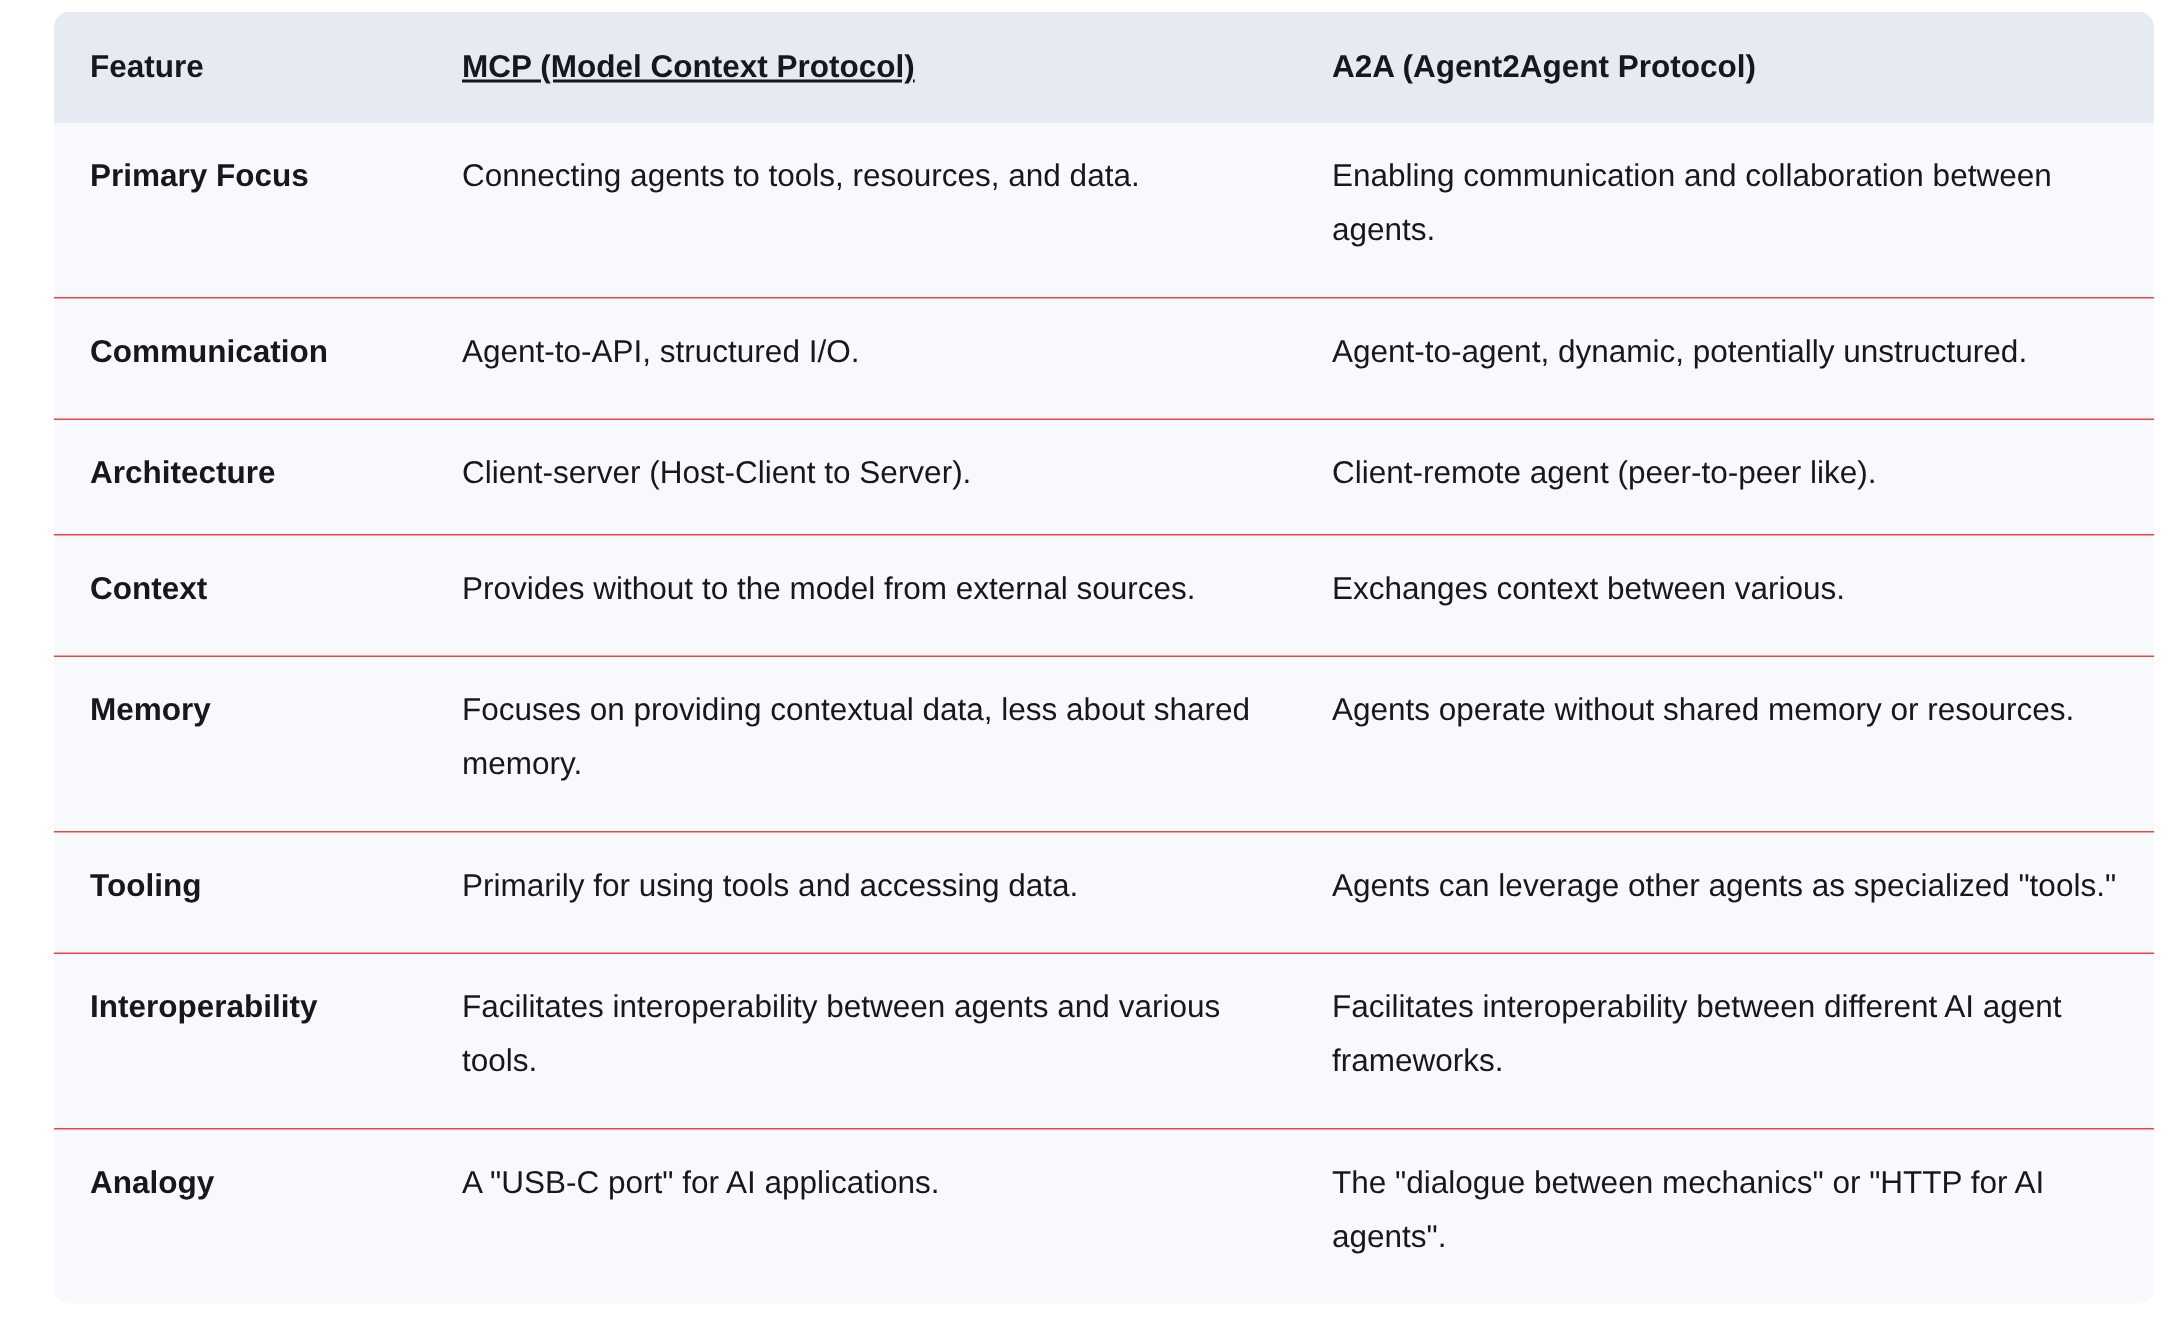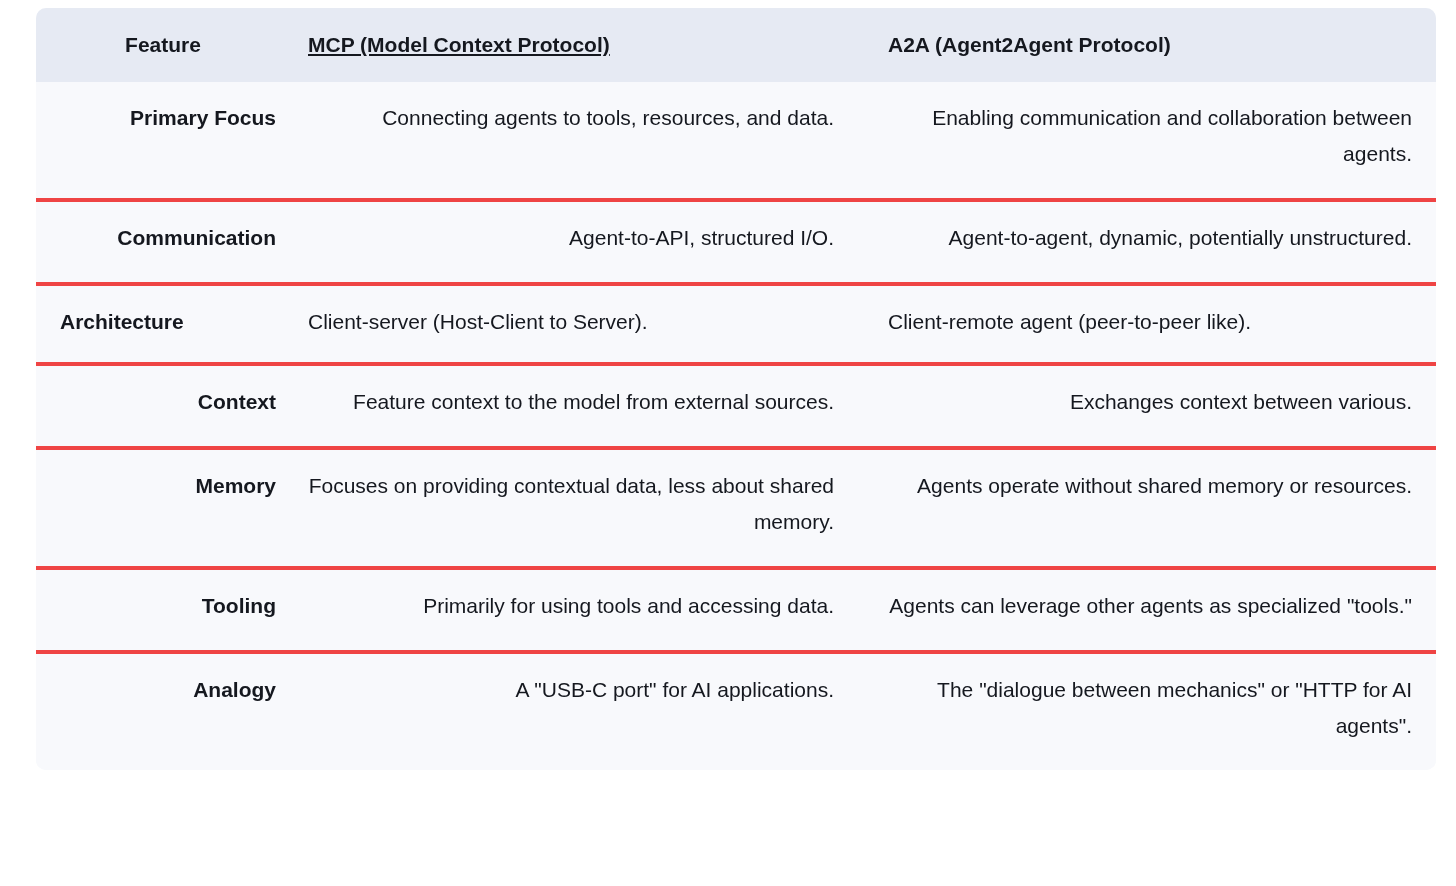--- a/index.html
+++ b/index.html
@@ -48,32 +48,32 @@
     text-align: left;
     vertical-align: middle;
     font-weight: 600;
     font-size: 21px;
     line-height: 30px;
     color: #15181f;
     padding: 22px 24px 22px 24px;
     height: 68px;
     box-sizing: border-box;
   }
-  thead th.h-feature { padding-left: 24px; text-align: center; }
+  thead th.h-feature { padding-left: 24px; }
   thead th.h-mcp     { padding-left: 18px; text-decoration: underline; }
   thead th.h-a2a     { padding-left: 14px; }
 
   tbody td {
     background: #f8f9fc;
     vertical-align: top;
     font-size: 21px;
     line-height: 36px;
     color: #15181f;
     padding: 18px 24px 22px 24px;
-    border-top: 4px solid #ef4444;
+    border-top: 1px solid #ef4444;
     box-sizing: border-box;
   }
   tbody tr:first-child td { border-top: none; }
 
   td.cell-feature {
     font-weight: 600;
     padding-left: 24px;
     padding-right: 14px;
   }
   td.cell-mcp {
@@ -81,21 +81,21 @@
     padding-right: 40px;
   }
   td.cell-a2a {
     padding-left: 14px;
     padding-right: 24px;
     margin-top: 24px;
   }
 
   
   tr[data-name="table-row"] td { min-height: 88px; }
-  tr.row-tall td { padding-bottom: 26px; text-align: right; }
+  tr.row-tall td { padding-bottom: 26px; }
 
   .em-word { }
 </style>
 </head>
 <body>
 
 <div class="page" data-name="page-root">
 
   <div class="table-wrap" data-name="comparison-table-container">
     <table class="compare" data-name="comparison-table">
@@ -126,36 +126,41 @@
         </tr>
 
         <tr data-name="table-row">
           <td class="cell-feature" data-name="row-label-architecture">Architecture</td>
           <td class="cell-mcp" data-name="cell-mcp-architecture">Client-server (Host-Client to Server).</td>
           <td class="cell-a2a" data-name="cell-a2a-architecture">Client-remote agent (peer-to-peer like).</td>
         </tr>
 
         <tr class="row-tall" data-name="table-row">
           <td class="cell-feature" data-name="row-label-context">Context</td>
-          <td class="cell-mcp" data-name="cell-mcp-context"><span data-name="plain-text">Feature context </span><span class="em-word" data-name="emphasized-text">to</span><span data-name="plain-text"> the model from external sources.</span></td>
+          <td class="cell-mcp" data-name="cell-mcp-context"><span data-name="plain-text">Provides without </span><span class="em-word" data-name="emphasized-text">to</span><span data-name="plain-text"> the model from external sources.</span></td>
           <td class="cell-a2a" data-name="cell-a2a-context"><span data-name="plain-text">Exchanges context </span><span class="em-word" data-name="emphasized-text">between</span><span data-name="plain-text"> various.</span></td>
         </tr>
 
         <tr class="row-tall" data-name="table-row">
           <td class="cell-feature" data-name="row-label-memory">Memory</td>
           <td class="cell-mcp" data-name="cell-mcp-memory">Focuses on providing contextual data, less about shared memory.</td>
           <td class="cell-a2a" data-name="cell-a2a-memory">Agents operate without shared memory or resources.</td>
         </tr>
 
         <tr class="row-tall" data-name="table-row">
           <td class="cell-feature" data-name="row-label-tooling">Tooling</td>
           <td class="cell-mcp" data-name="cell-mcp-tooling"><span data-name="plain-text">Primarily for </span><span class="em-word" data-name="emphasized-text">using</span><span data-name="plain-text"> tools and accessing data.</span></td>
           <td class="cell-a2a" data-name="cell-a2a-tooling">Agents can leverage other agents as specialized "tools."</td>
         </tr>
 
+        <tr class="row-tall" data-name="table-row">
+          <td class="cell-feature" data-name="row-label-interoperability">Interoperability</td>
+          <td class="cell-mcp" data-name="cell-mcp-interoperability">Facilitates interoperability between agents and various tools.</td>
+          <td class="cell-a2a" data-name="cell-a2a-interoperability">Facilitates interoperability between different AI agent frameworks.</td>
+        </tr>
 
         <tr class="row-tall" data-name="table-row">
           <td class="cell-feature" data-name="row-label-analogy">Analogy</td>
           <td class="cell-mcp" data-name="cell-mcp-analogy">A "USB-C port" for AI applications.</td>
           <td class="cell-a2a" data-name="cell-a2a-analogy">The "dialogue between mechanics" or "HTTP for AI agents".</td>
         </tr>
 
       </tbody>
     </table>
   </div>

